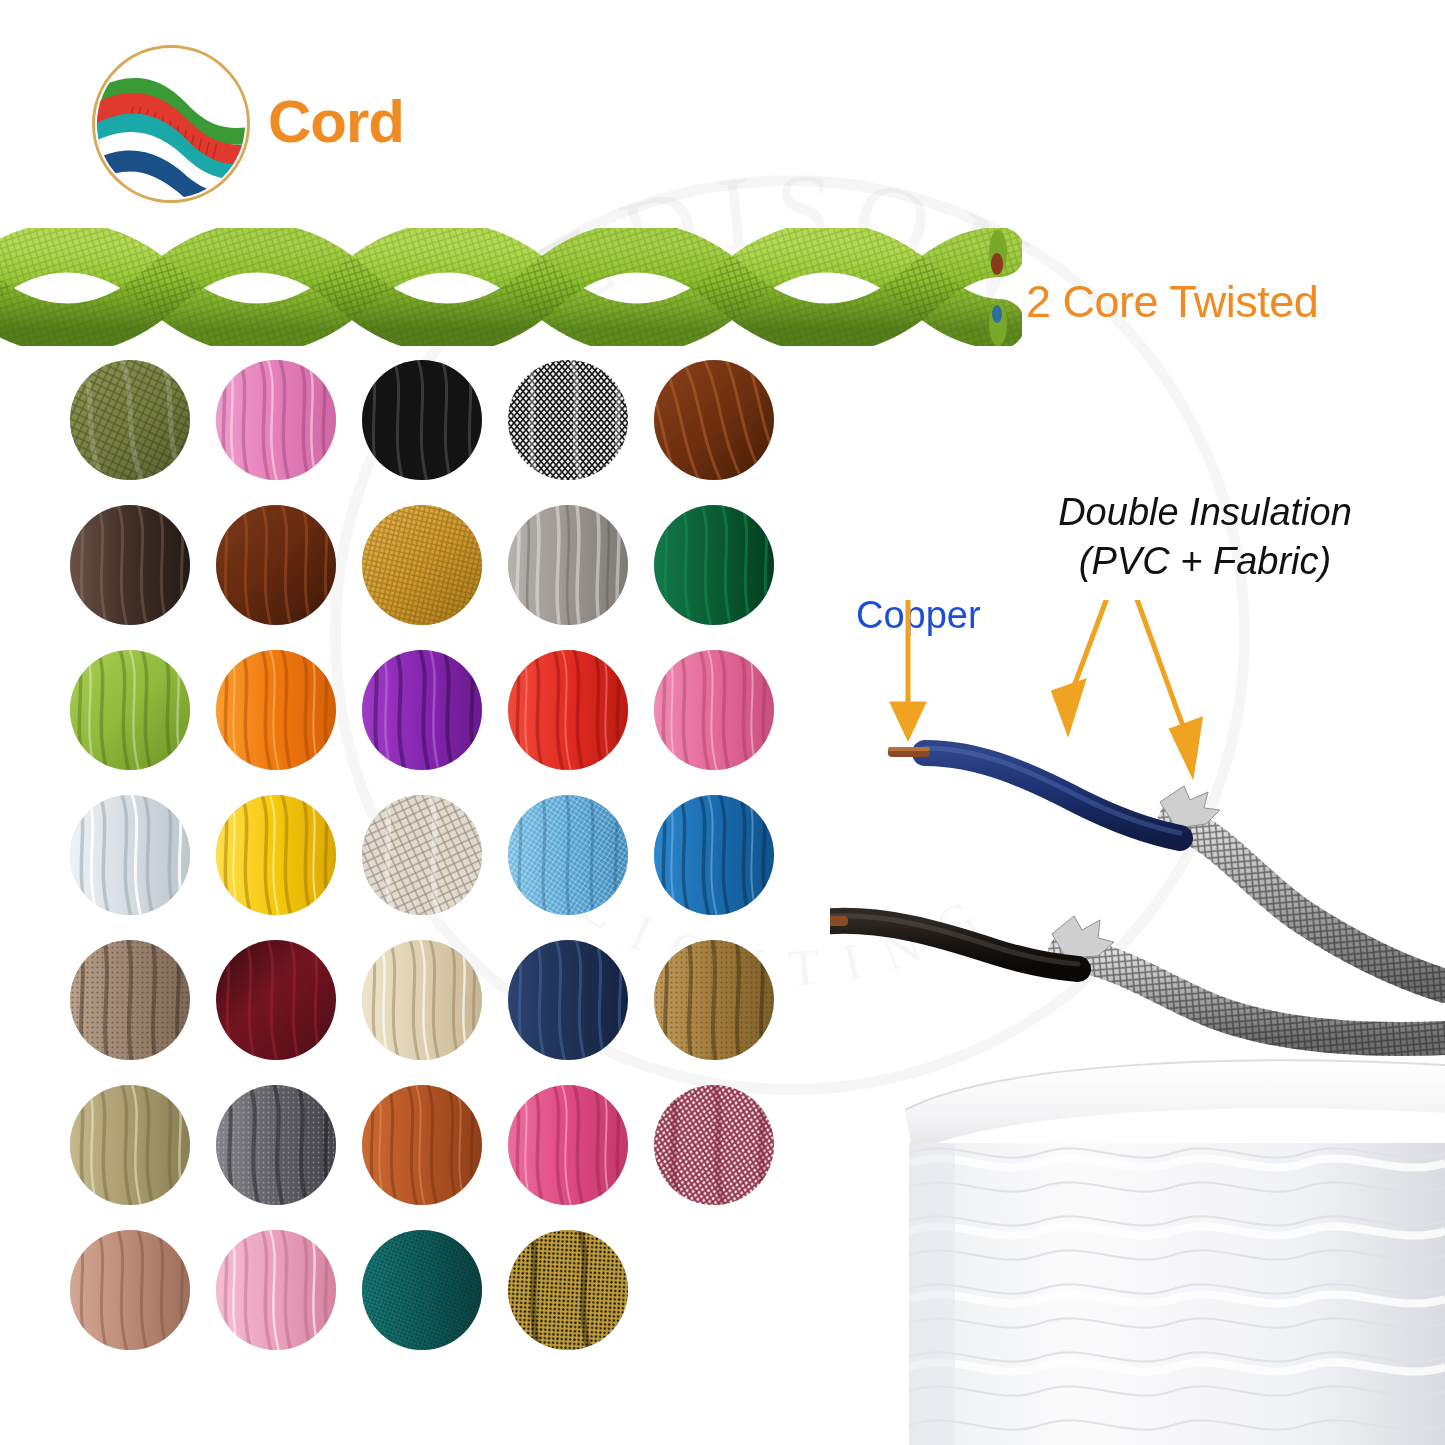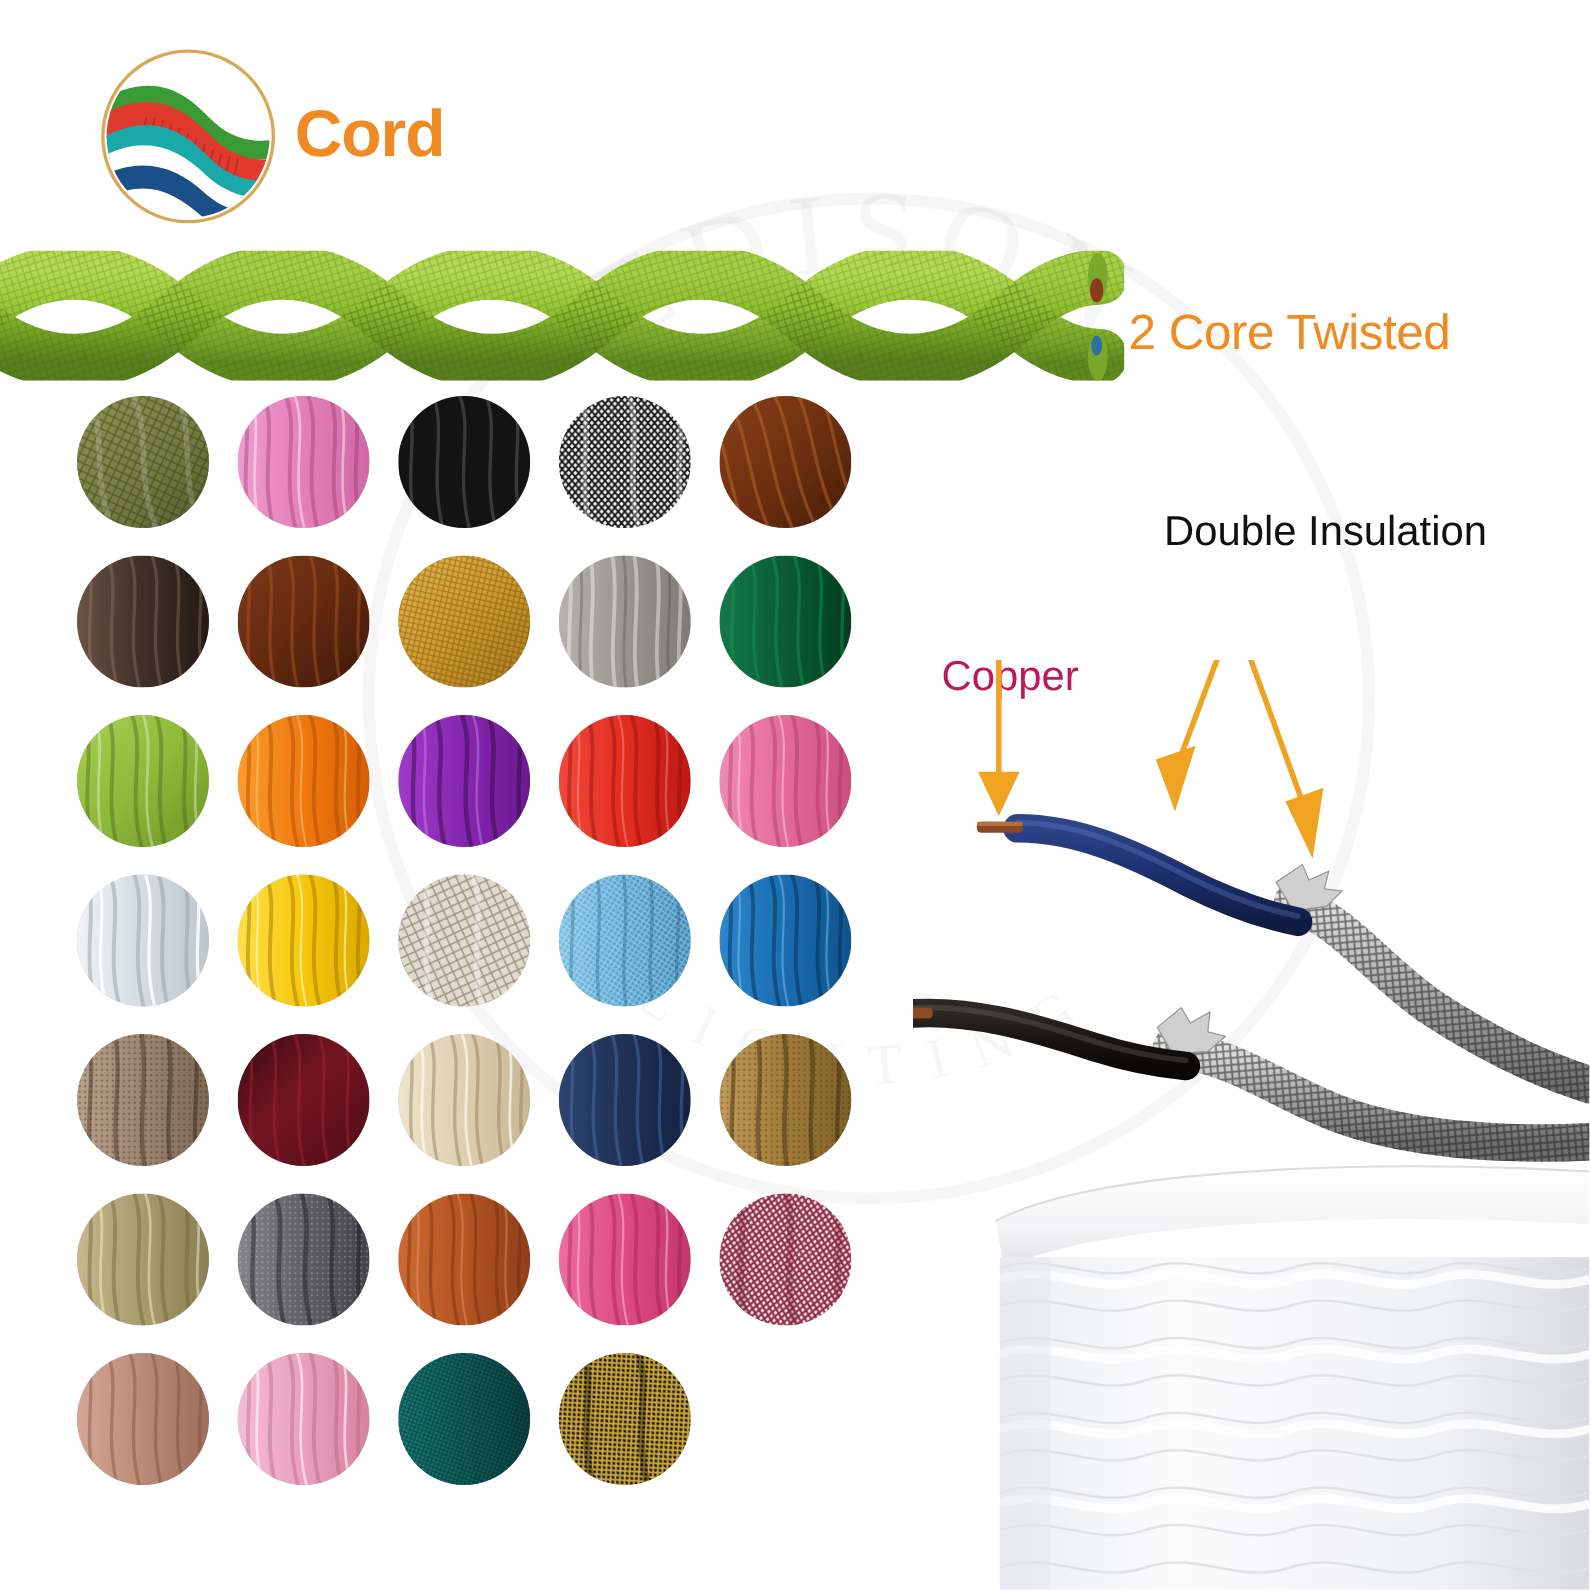--- a/index.html
+++ b/index.html
@@ -108,35 +108,36 @@
     flex: none;
     position: relative;
     overflow: hidden;
     background: #ccc;
   }
   .swatch svg { display:block; width:100%; height:100%; }
 
   
   .label-double {
     position: absolute;
-    left: 1010px; top: 459px;
+    left: 1010px; top: 488px;
     width: 390px;
     text-align: center;
     font-size: 38px;
     color: #111;
     line-height: 1.28;
     white-space: nowrap;
+    font-style: italic;
   }
   .label-double .ln { display: block; }
 
   .label-copper {
     position: absolute;
     left: 856px; top: 594px;
     font-size: 38px;
-    color: #be185d;
+    color: #1d4ed8;
     white-space: nowrap;
   }
 
   
   .arrows {
     position: absolute;
     left: 840px; top: 600px;
     width: 470px; height: 230px;
     pointer-events: none;
   }
@@ -1006,20 +1007,21 @@
               <path d="M70 -5 C 86 30 66 70 82 125"></path>
             </g>
           </svg>
       </div>
     </div>
 
   </div>
 
   <div class="label-double">
     <span class="ln">Double Insulation</span>
+    <span class="ln">(PVC + Fabric)</span>
   </div>
   <div class="label-copper">Copper</div>
 
   <div class="cable-diagram">
     <svg viewBox="0 0 615 380">
       <defs>
         <linearGradient id="blueWire" x1="0" y1="0" x2="0" y2="1">
           <stop offset="0%" stop-color="#2d4488"></stop>
             <stop offset="45%" stop-color="#1d3070"></stop>
             <stop offset="100%" stop-color="#101c44"></stop>

